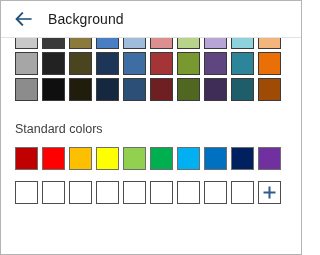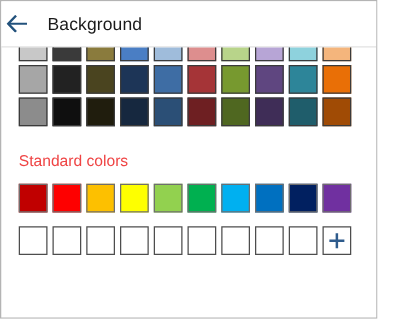--- a/index.html
+++ b/index.html
@@ -23,21 +23,21 @@
     overflow: hidden;
   }
 
   
   .header {
     position: relative;
     height: 36px;
     display: flex;
     align-items: center;
     box-sizing: border-box;
-    padding-left: 0;
+    padding-left: 10px;
     background: #ffffff;
   }
   .back-btn {
     width: 26px;
     height: 26px;
     display: flex;
     align-items: center;
     justify-content: center;
     cursor: pointer;
     flex: 0 0 auto;
@@ -75,21 +75,21 @@
     width: 23px;
     height: 23px;
     box-sizing: border-box;
     border: 1px solid #3b3b3b;
     cursor: pointer;
   }
 
   
   .section-label {
     font-size: 12.5px;
-    color: #ef4444;
+    color: #404040;
     padding-left: 14px;
     line-height: 1;
     white-space: nowrap;
   }
   .std-label  { margin-top: 19px; }
   .cust-label { margin-top: 22px; }
 
   
   .std-row {
     margin-top: 11px;

